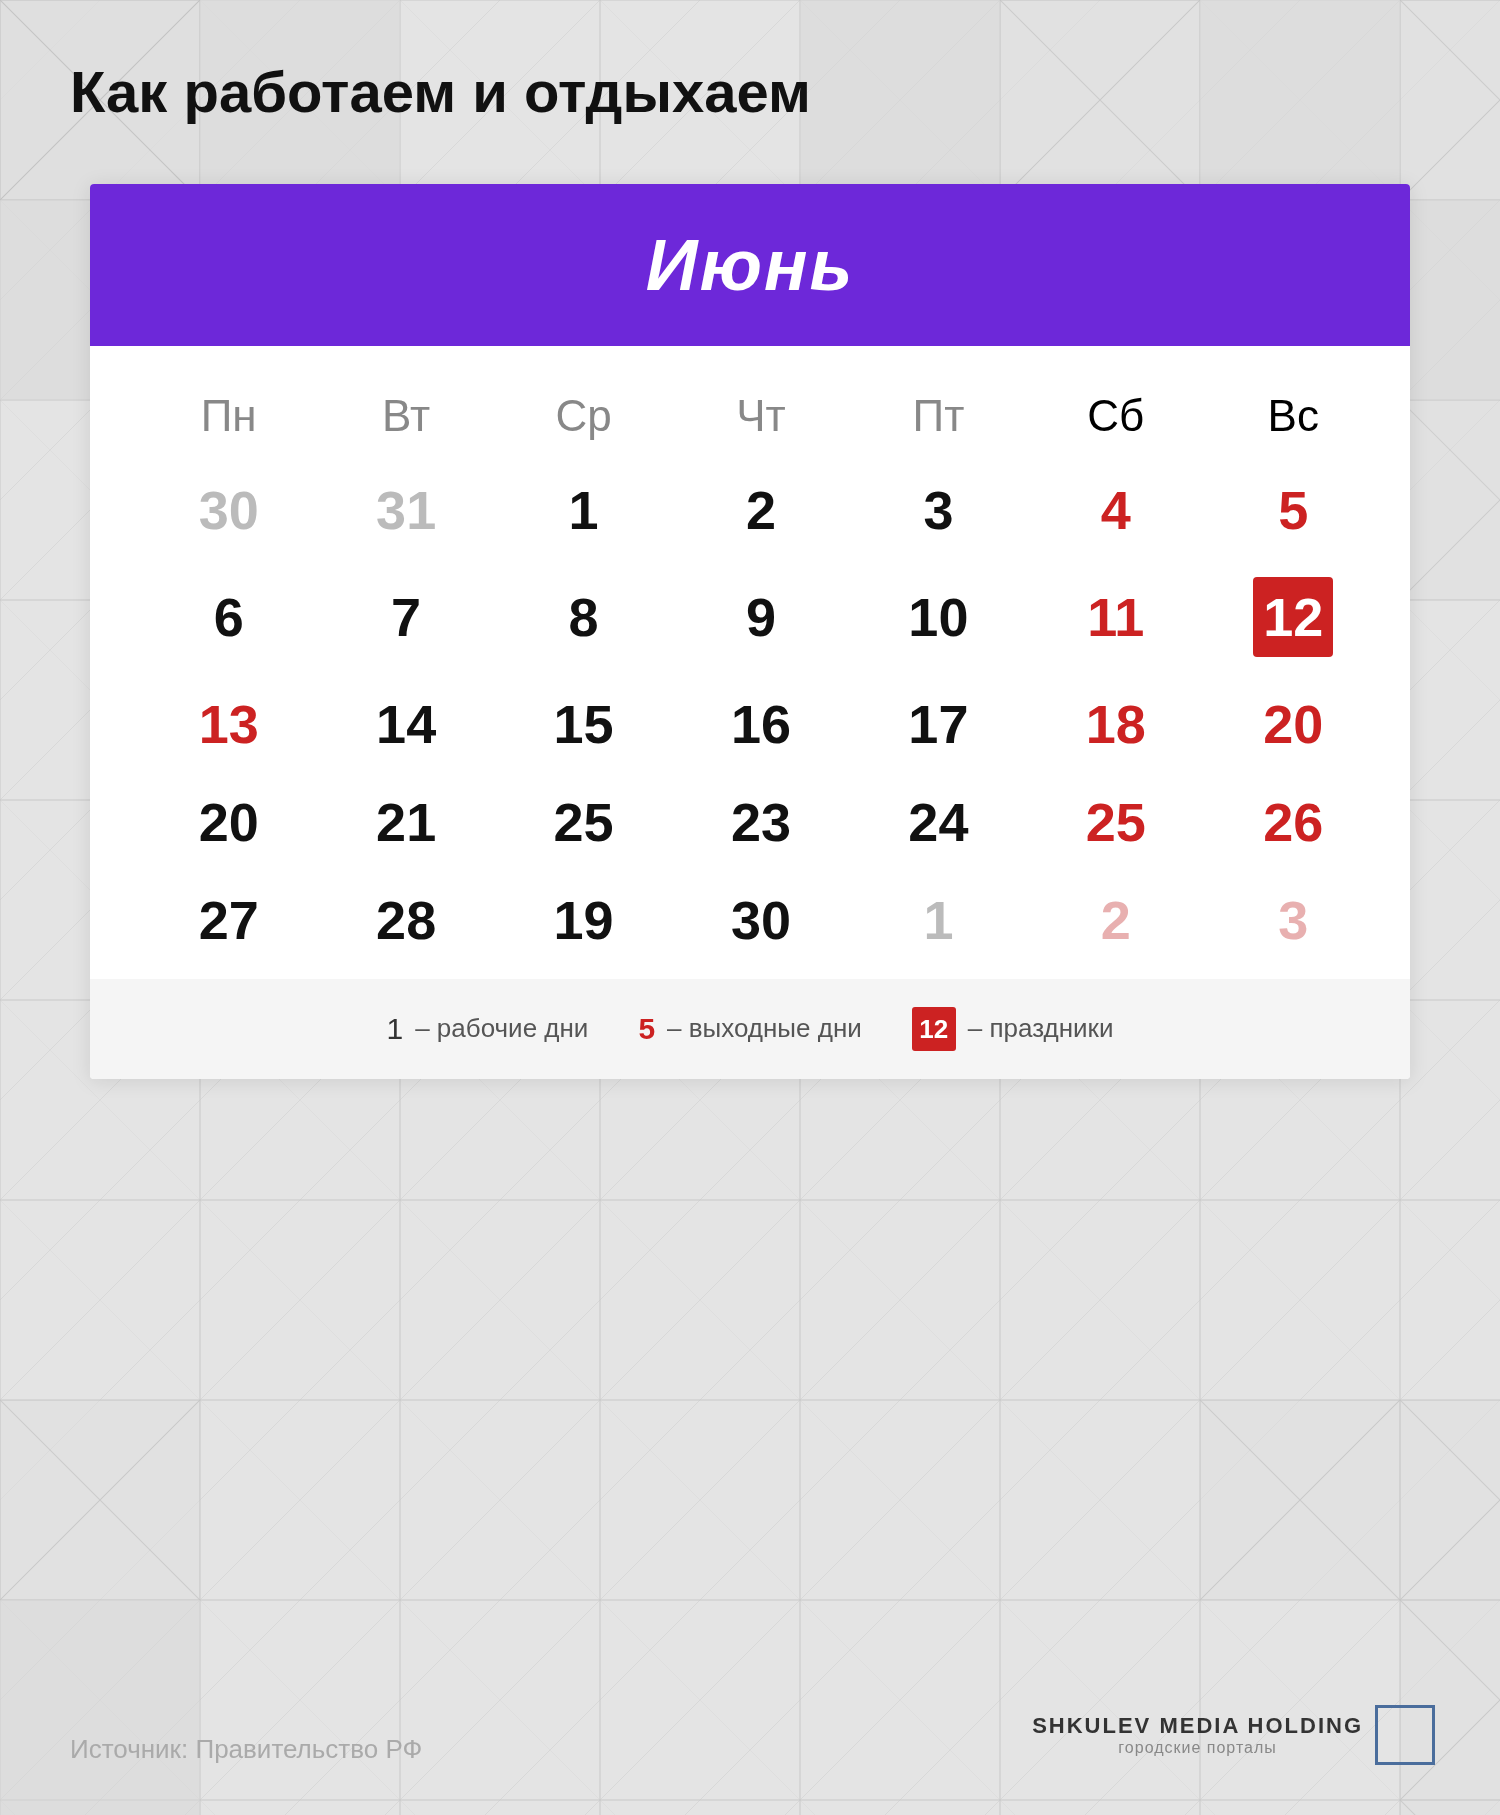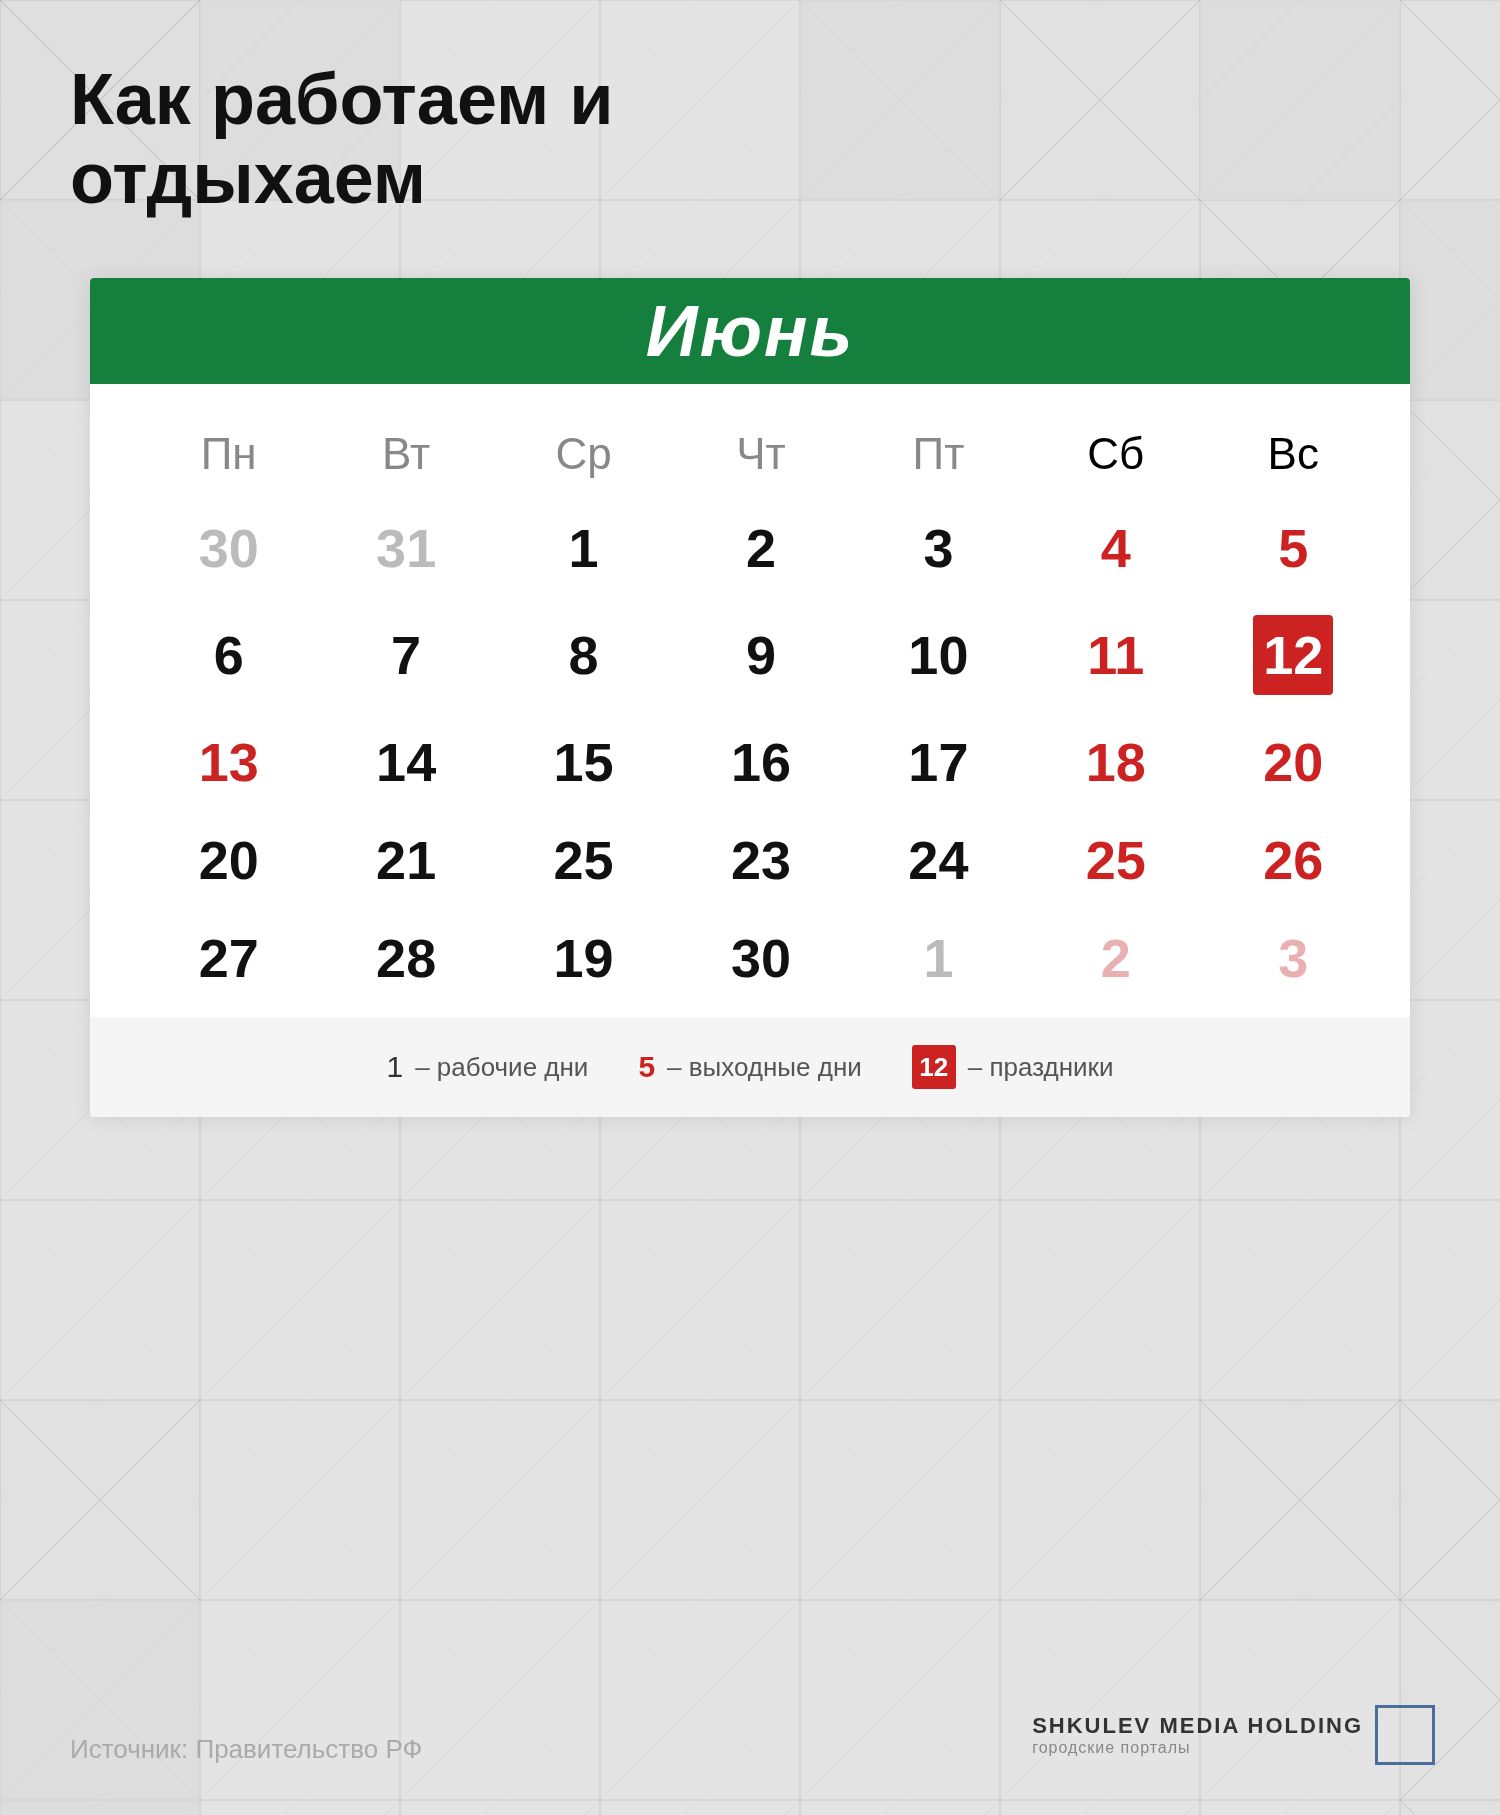--- a/index.html
+++ b/index.html
@@ -13,39 +13,39 @@
       overflow: hidden;
     }
 
     .content {
       position: relative;
       z-index: 1;
       padding: 60px 70px 40px 70px;
     }
 
     .main-title {
-      font-size: 72px;
+      font-size: 58px;
       font-weight: 900;
       color: #111;
       line-height: 1.1;
       margin-bottom: 60px;
       max-width: 900px;
     }
 
     .calendar-container {
       background: white;
       border-radius: 4px;
       overflow: hidden;
       box-shadow: 0 2px 20px rgba(0,0,0,0.1);
       margin: 0 20px;
     }
 
     .calendar-header {
-      background-color: #15803d;
-      padding: 12px;
+      background-color: #6d28d9;
+      padding: 40px;
       text-align: center;
     }
 
     .calendar-header-title {
       color: white;
       font-size: 72px;
       font-weight: 900;
       font-style: italic;
       letter-spacing: 2px;
     }
@@ -167,21 +167,21 @@
     }
 
     .brand-box {
       width: 60px;
       height: 60px;
       border: 3px solid #4a6d9c;
       position: relative;
     }
 
     .brand-text-block {
-      text-align: left;
+      text-align: center;
     }
 
     .brand-name {
       font-size: 22px;
       font-weight: 900;
       color: #333;
       letter-spacing: 2px;
       line-height: 1.2;
     }
 

